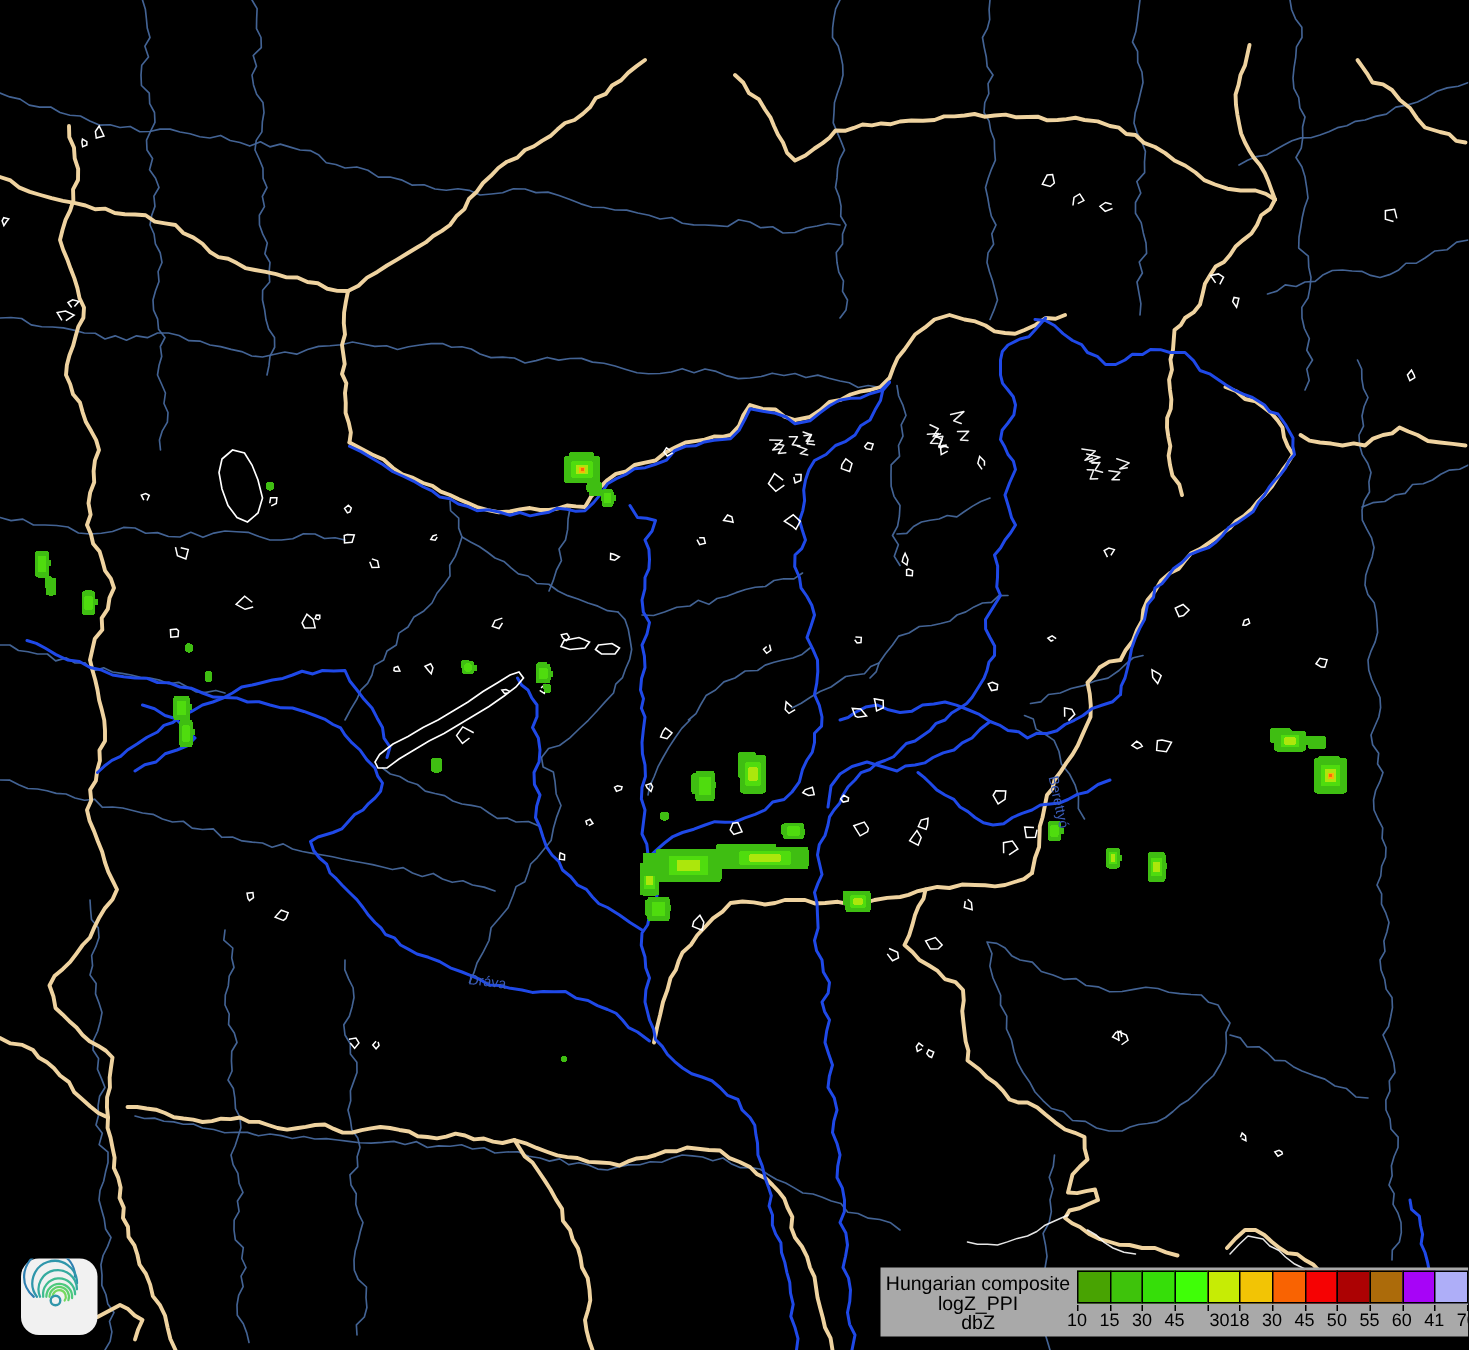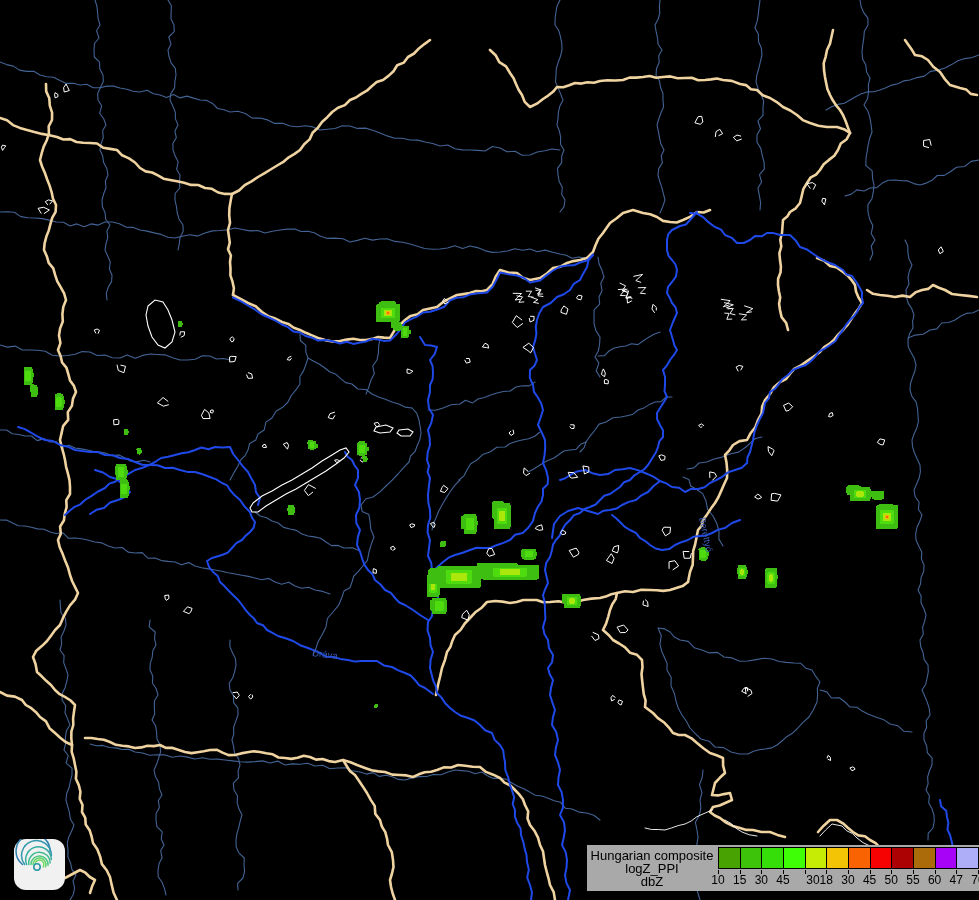--- a/index.html
+++ b/index.html
@@ -436,21 +436,21 @@
         <div class="lticklab" style="left: 129.96px;">30</div>
         <div class="ltickmark" style="left: 151.62px;"></div>
         <div class="lticklab" style="left: 151.62px;">45</div>
         <div class="ltickmark" style="left: 173.28px;"></div>
         <div class="lticklab" style="left: 173.28px;">50</div>
         <div class="ltickmark" style="left: 194.94px;"></div>
         <div class="lticklab" style="left: 194.94px;">55</div>
         <div class="ltickmark" style="left: 216.6px;"></div>
         <div class="lticklab" style="left: 216.6px;">60</div>
         <div class="ltickmark" style="left: 238.26px;"></div>
-        <div class="lticklab" style="left: 238.26px;">47</div>
+        <div class="lticklab" style="left: 238.26px;">41</div>
         <div class="ltickmark" style="left: 259.92px;"></div>
         <div class="lticklab" style="left: 259.92px;">70</div>
       </div>
   </div>
 
   <div id="logo">
     <svg id="logo-svg" width="51" height="51">
         <path d="M8.5,25.5 A17,17 0 1,1 36.0673694606013,12.183442536332782" fill="none" stroke="#2E7FB0" stroke-width="1.5" stroke-linecap="round"></path>
         <path d="M10.6,25.5 A14.9,14.9 0 1,1 37.36164859838093,16.482722554533012" fill="none" stroke="#2F96AB" stroke-width="1.5" stroke-linecap="round"></path>
         <path d="M12.7,25.5 A12.8,12.8 0 1,1 37.28958072323693,20.515445218449273" fill="none" stroke="#35ABA0" stroke-width="1.5" stroke-linecap="round"></path>

